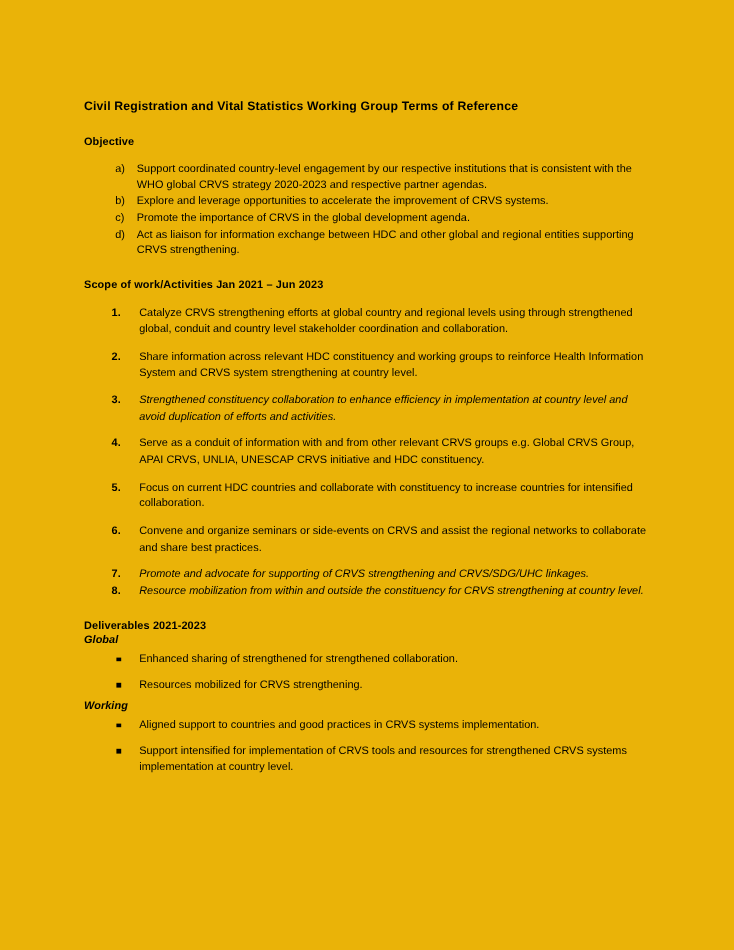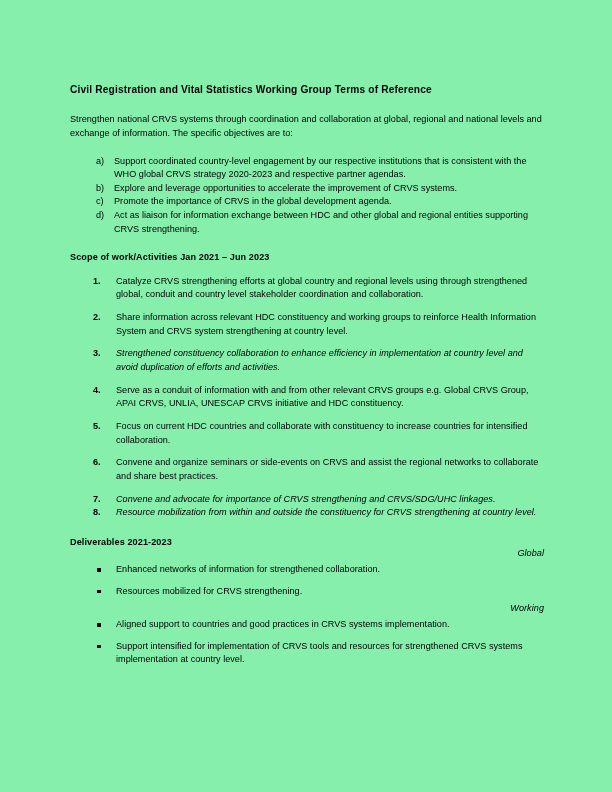--- a/index.html
+++ b/index.html
@@ -9,21 +9,21 @@
     background: #ffffff;
   }
   body {
     font-family: "Liberation Sans", sans-serif;
     color: #000000;
   }
   .page {
     position: relative;
     width: 612px;
     height: 792px;
-    background: #86efac;
+    background: #eab308;
     overflow: hidden;
     box-sizing: border-box;
   }
   .content {
     position: absolute;
     left: 70px;
     top: 84px;
     width: 474px;
   }
   .doc-title {
@@ -47,26 +47,25 @@
     margin: 0 0 1px 0;
   }
   .body-para {
     font-size: 9.1px;
     line-height: 1.53;
     margin: 0 0 14px 0;
     letter-spacing: 0.02px;
   }
   .sub-heading {
     font-size: 9.1px;
-    font-weight: normal;
+    font-weight: bold;
     font-style: italic;
     letter-spacing: 0.05px;
     margin: 0 0 3px 0;
     line-height: 1.3;
-    text-align: right;
   }
   .sub-heading.second {
     margin-top: 5px;
   }
 
   
   ol.alpha-list {
     list-style: none;
     margin: 0 0 16px 0;
     padding: 0;
@@ -152,49 +151,49 @@
   }
 </style>
 </head>
 <body>
 
 <div class="page">
   <div class="content">
 
     <h1 class="doc-title">Civil Registration and Vital Statistics Working Group Terms of Reference</h1>
 
-
-    <p class="body-para">Strengthen national CRVS systems through coordination and collaboration at global, regional and national levels and exchange of information. The specific objectives are to:</p>
+    <h2 class="section-heading">Objective</h2>
+
 
     <ol class="alpha-list">
       <li>Support coordinated country-level engagement by our respective institutions that is consistent with the WHO global CRVS strategy 2020-2023 and respective partner agendas.</li>
       <li>Explore and leverage opportunities to accelerate the improvement of CRVS systems.</li>
       <li>Promote the importance of CRVS in the global development agenda.</li>
       <li>Act as liaison for information exchange between HDC and other global and regional entities supporting CRVS strengthening.</li>
     </ol>
 
     <h2 class="section-heading scope">Scope of work/Activities Jan 2021 – Jun 2023</h2>
 
     <ol class="num-list">
       <li>Catalyze CRVS strengthening efforts at global country and regional levels using through strengthened global, conduit and country level stakeholder coordination and collaboration.</li>
       <li>Share information across relevant HDC constituency and working groups to reinforce Health Information System and CRVS system strengthening at country level.</li>
       <li class="italic">Strengthened constituency collaboration to enhance efficiency in implementation at country level and avoid duplication of efforts and activities.</li>
       <li>Serve as a conduit of information with and from other relevant CRVS groups e.g. Global CRVS Group, APAI CRVS, UNLIA, UNESCAP CRVS initiative and HDC constituency.</li>
       <li>Focus on current HDC countries and collaborate with constituency to increase countries for intensified collaboration.</li>
       <li>Convene and organize seminars or side-events on CRVS and assist the regional networks to collaborate and share best practices.</li>
-      <li class="italic tight">Convene and advocate for importance of CRVS strengthening and CRVS/SDG/UHC linkages.</li>
+      <li class="italic tight">Promote and advocate for supporting of CRVS strengthening and CRVS/SDG/UHC linkages.</li>
       <li class="italic">Resource mobilization from within and outside the constituency for CRVS strengthening at country level.</li>
     </ol>
 
     <h2 class="section-heading deliverables">Deliverables 2021-2023</h2>
 
     <h3 class="sub-heading">Global</h3>
 
     <ul class="square-list">
-      <li>Enhanced networks of information for strengthened collaboration.</li>
+      <li>Enhanced sharing of strengthened for strengthened collaboration.</li>
       <li>Resources mobilized for CRVS strengthening.</li>
     </ul>
 
     <h3 class="sub-heading second">Working</h3>
 
     <ul class="square-list">
       <li>Aligned support to countries and good practices in CRVS systems implementation.</li>
       <li class="italic">Support intensified for implementation of CRVS tools and resources for strengthened CRVS systems implementation at country level.</li>
     </ul>
 

